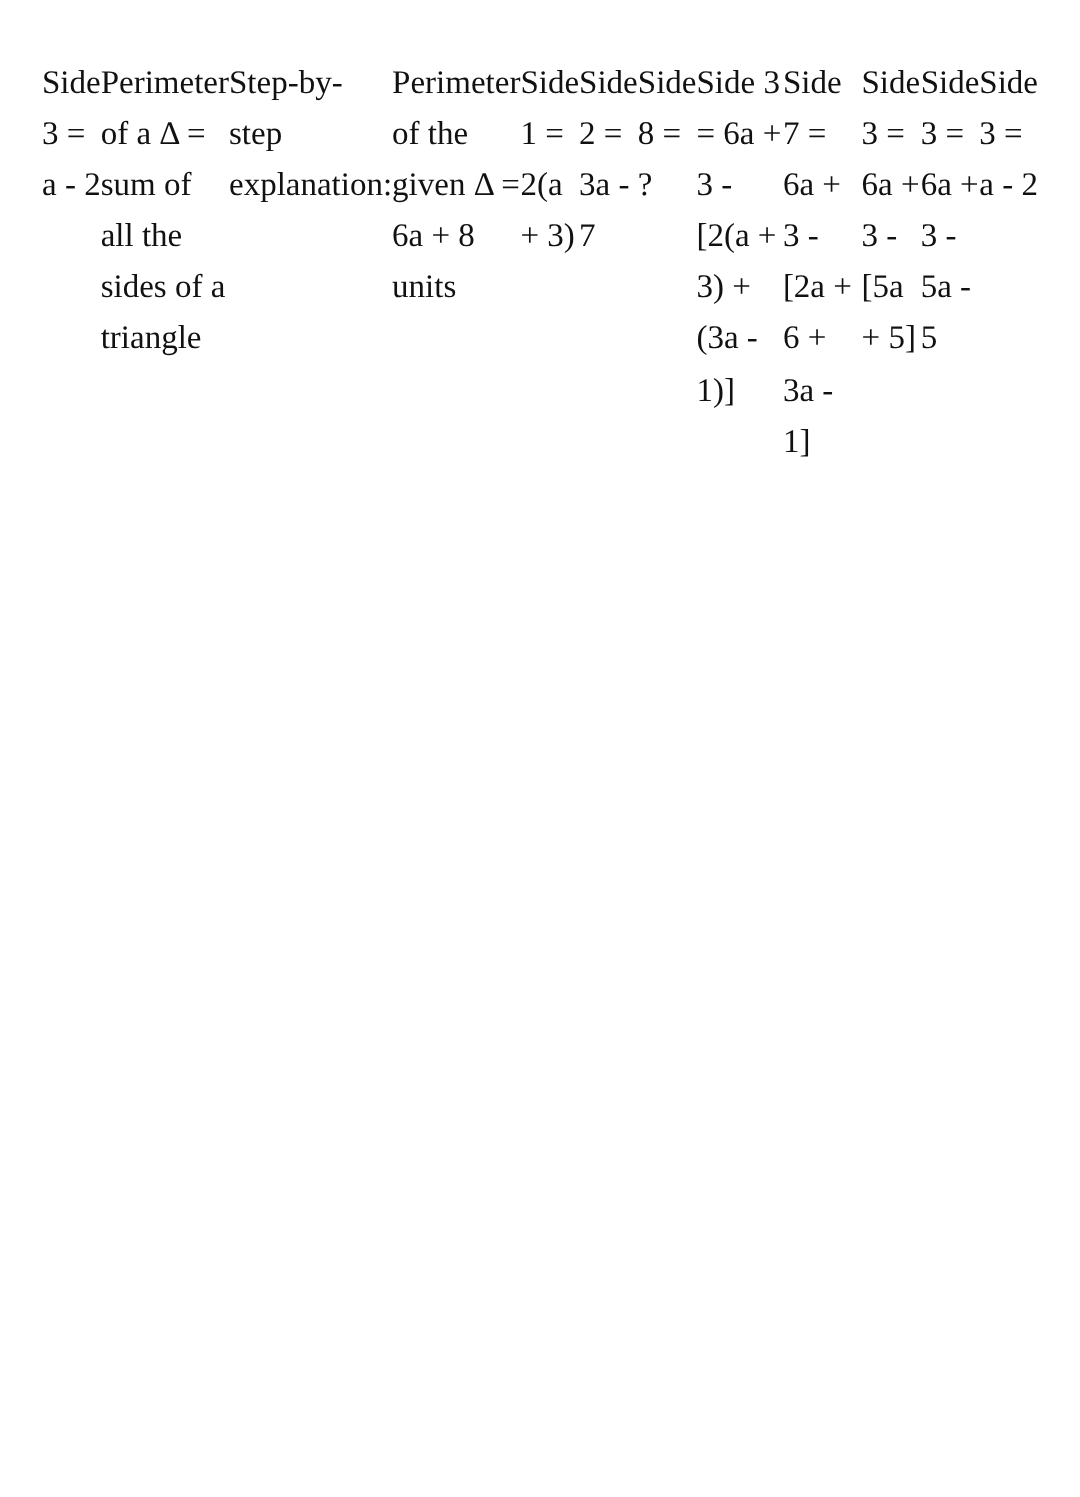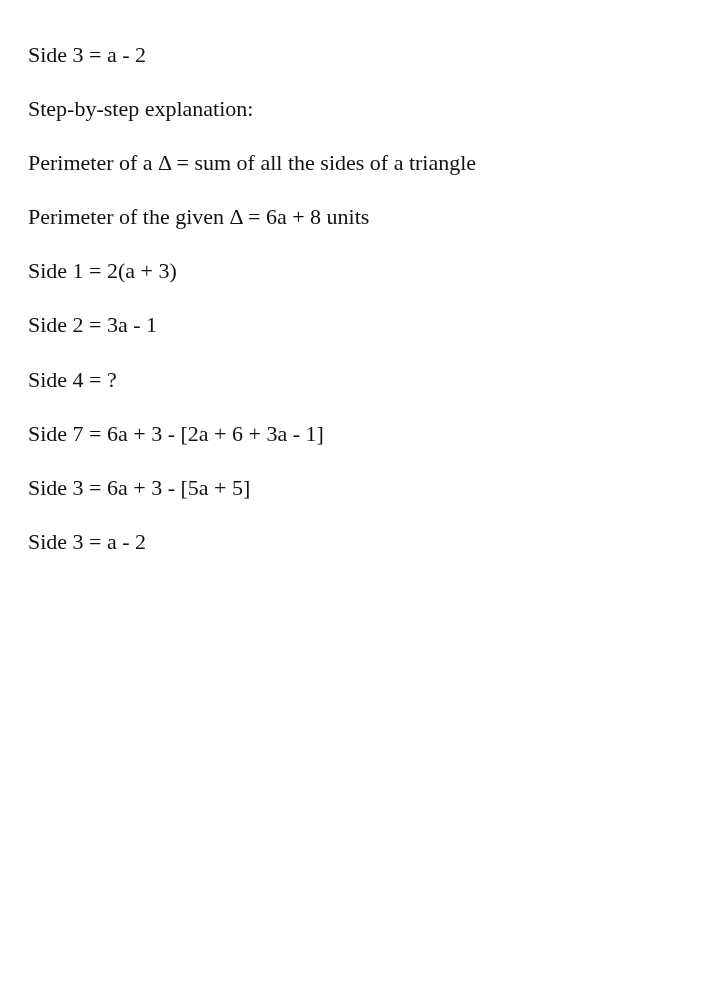--- a/index.html
+++ b/index.html
@@ -14,43 +14,45 @@
       font-size: 22px;
       color: #111111;
       width: 720px;
       min-height: 998px;
       padding: 28px 28px 40px 28px;
       line-height: 1.55;
     }
 
     .content-block {
       display: flex;
-      flex-direction: column;
+      flex-direction: row;
       gap: 0px;
     }
 
     .line {
       padding: 10px 0;
       font-size: 22px;
       line-height: 1.55;
     }
 
     .line.multiline {
       padding-bottom: 10px;
     }
   </style>
 </head>
 <body>
 
 <div class="content-block">
   <div class="line">Side 3 = a - 2</div>
-  <div class="line">Step-by-step explanation:</div>
   <div class="line multiline">
     <span>Perimeter of a Δ = sum of all the sides of a triangle</span>
   </div>
+  <div class="line">Step-by-step explanation:</div>
   <div class="line">Perimeter of the given Δ = 6a + 8 units</div>
   <div class="line">Side 1 = 2(a + 3)</div>
-  <div class="line">Side 2 = 3a - 1</div>
-  <div class="line">Side 4 = ?</div>
+  <div class="line">Side 2 = 3a - 7</div>
+  <div class="line">Side 8 = ?</div>
+  <div class="line">Side 3 = 6a + 3 - [2(a + 3) + (3a - 1)]</div>
   <div class="line">Side 7 = 6a + 3 - [2a + 6 + 3a - 1]</div>
   <div class="line">Side 3 = 6a + 3 - [5a + 5]</div>
+  <div class="line">Side 3 = 6a + 3 - 5a - 5</div>
   <div class="line">Side 3 = a - 2</div>
 </div>
 
 </body></html>

